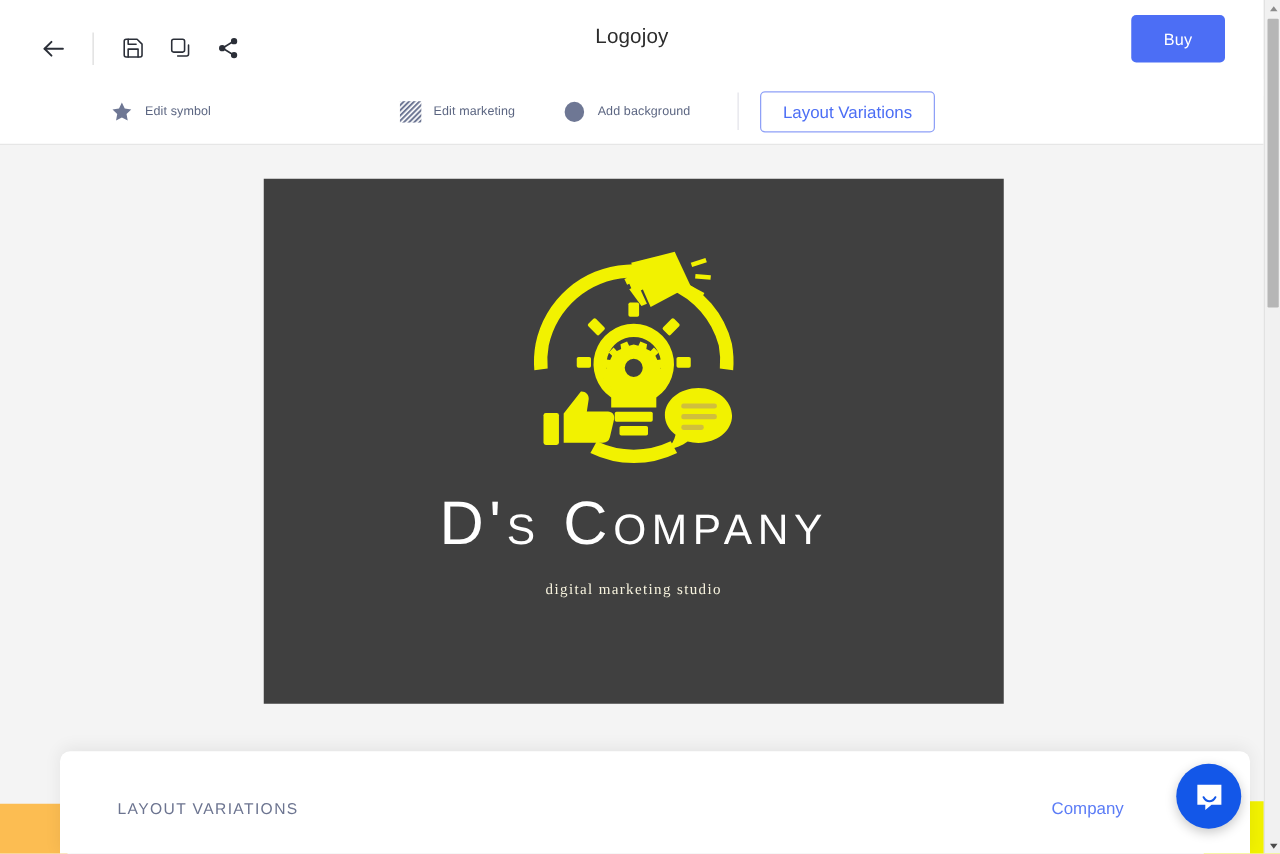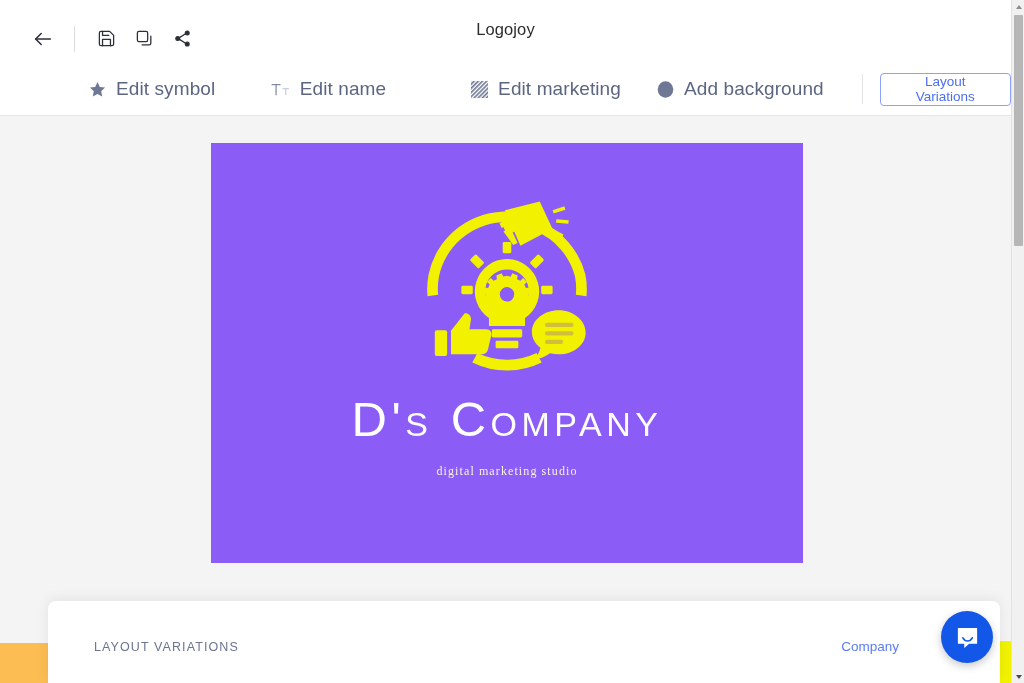--- a/index.html
+++ b/index.html
@@ -101,21 +101,21 @@
     white-space: nowrap;
   }
   .navitem .nav-ico {
     display: flex;
     align-items: center;
     justify-content: center;
     margin-right: 9px;
     color: #6e7794;
   }
   .navitem .nav-label {
-    font-size: 19px;
+    font-size: 10px;
     color: #5d6madd;
     color: #5c6682;
     letter-spacing: 0.1px;
   }
   .nav-sep-1 { width: 59px; }
   .nav-sep-2 { width: 48px; }
   .nav-sep-3 { width: 43px; }
   .nav-sep-4 { width: 38px; }
   .subnav-divider {
     width: 1px;
@@ -146,21 +146,21 @@
     height: 566px;
     background: #f4f4f4;
   }
 
   .logo-card {
     position: absolute;
     left: 211px;
     top: 26px;
     width: 592px;
     height: 420px;
-    background: #8b5cf6;
+    background: #404040;
     display: flex;
     flex-direction: column;
     align-items: center;
     cursor: pointer;
   }
 
   .logo-symbol {
     margin-top: 57px;
     width: 190px;
     height: 177px;
@@ -327,49 +327,35 @@
           <circle cx="6" cy="12" r="2.4" fill="currentColor"></circle>
           <line x1="8.2" y1="10.9" x2="15.9" y2="6.1"></line>
           <line x1="8.2" y1="13.1" x2="15.9" y2="17.9"></line>
         </svg>
       </div>
 
     </div>
 
     <div class="topbar-title">Logojoy</div>
 
+    <button class="buy-btn">Buy</button>
   </div>
 
   <div class="subnav">
 
     <div class="navitem">
       <span class="nav-ico">
         <svg width="19" height="19" viewBox="0 0 24 24" fill="#6e7794">
           <path d="M12 2.6l2.9 6.1 6.6.9-4.8 4.6 1.2 6.6L12 17.7 6.1 20.8l1.2-6.6L2.5 9.6l6.6-.9z"></path>
         </svg>
       </span>
       <span class="nav-label">Edit symbol</span>
     </div>
     <div class="nav-sep-1"></div>
 
-    <div class="navitem">
-      <span class="nav-ico">
-        <svg width="21" height="19" viewBox="0 0 26 20" fill="none" stroke="#6e7794">
-          <g stroke-width="1.3">
-            <line x1="2" y1="4" x2="13" y2="4"></line>
-            <line x1="7.5" y1="4" x2="7.5" y2="17"></line>
-          </g>
-          <g stroke-width="1.1" stroke="#b6bccd">
-            <line x1="15.5" y1="9" x2="23.5" y2="9"></line>
-            <line x1="19.5" y1="9" x2="19.5" y2="17"></line>
-          </g>
-        </svg>
-      </span>
-      <span class="nav-label">Edit name</span>
-    </div>
     <div class="nav-sep-2"></div>
 
     <div class="nav-sep-3"></div>
 
     <div class="navitem">
       <span class="nav-ico">
         <svg width="19" height="19" viewBox="0 0 20 20">
           <defs>
             <pattern id="dstripe" width="3.1" height="3.1" patternTransform="rotate(45)" patternUnits="userSpaceOnUse">
               <rect width="1.7" height="3.1" fill="#6e7794"></rect>

